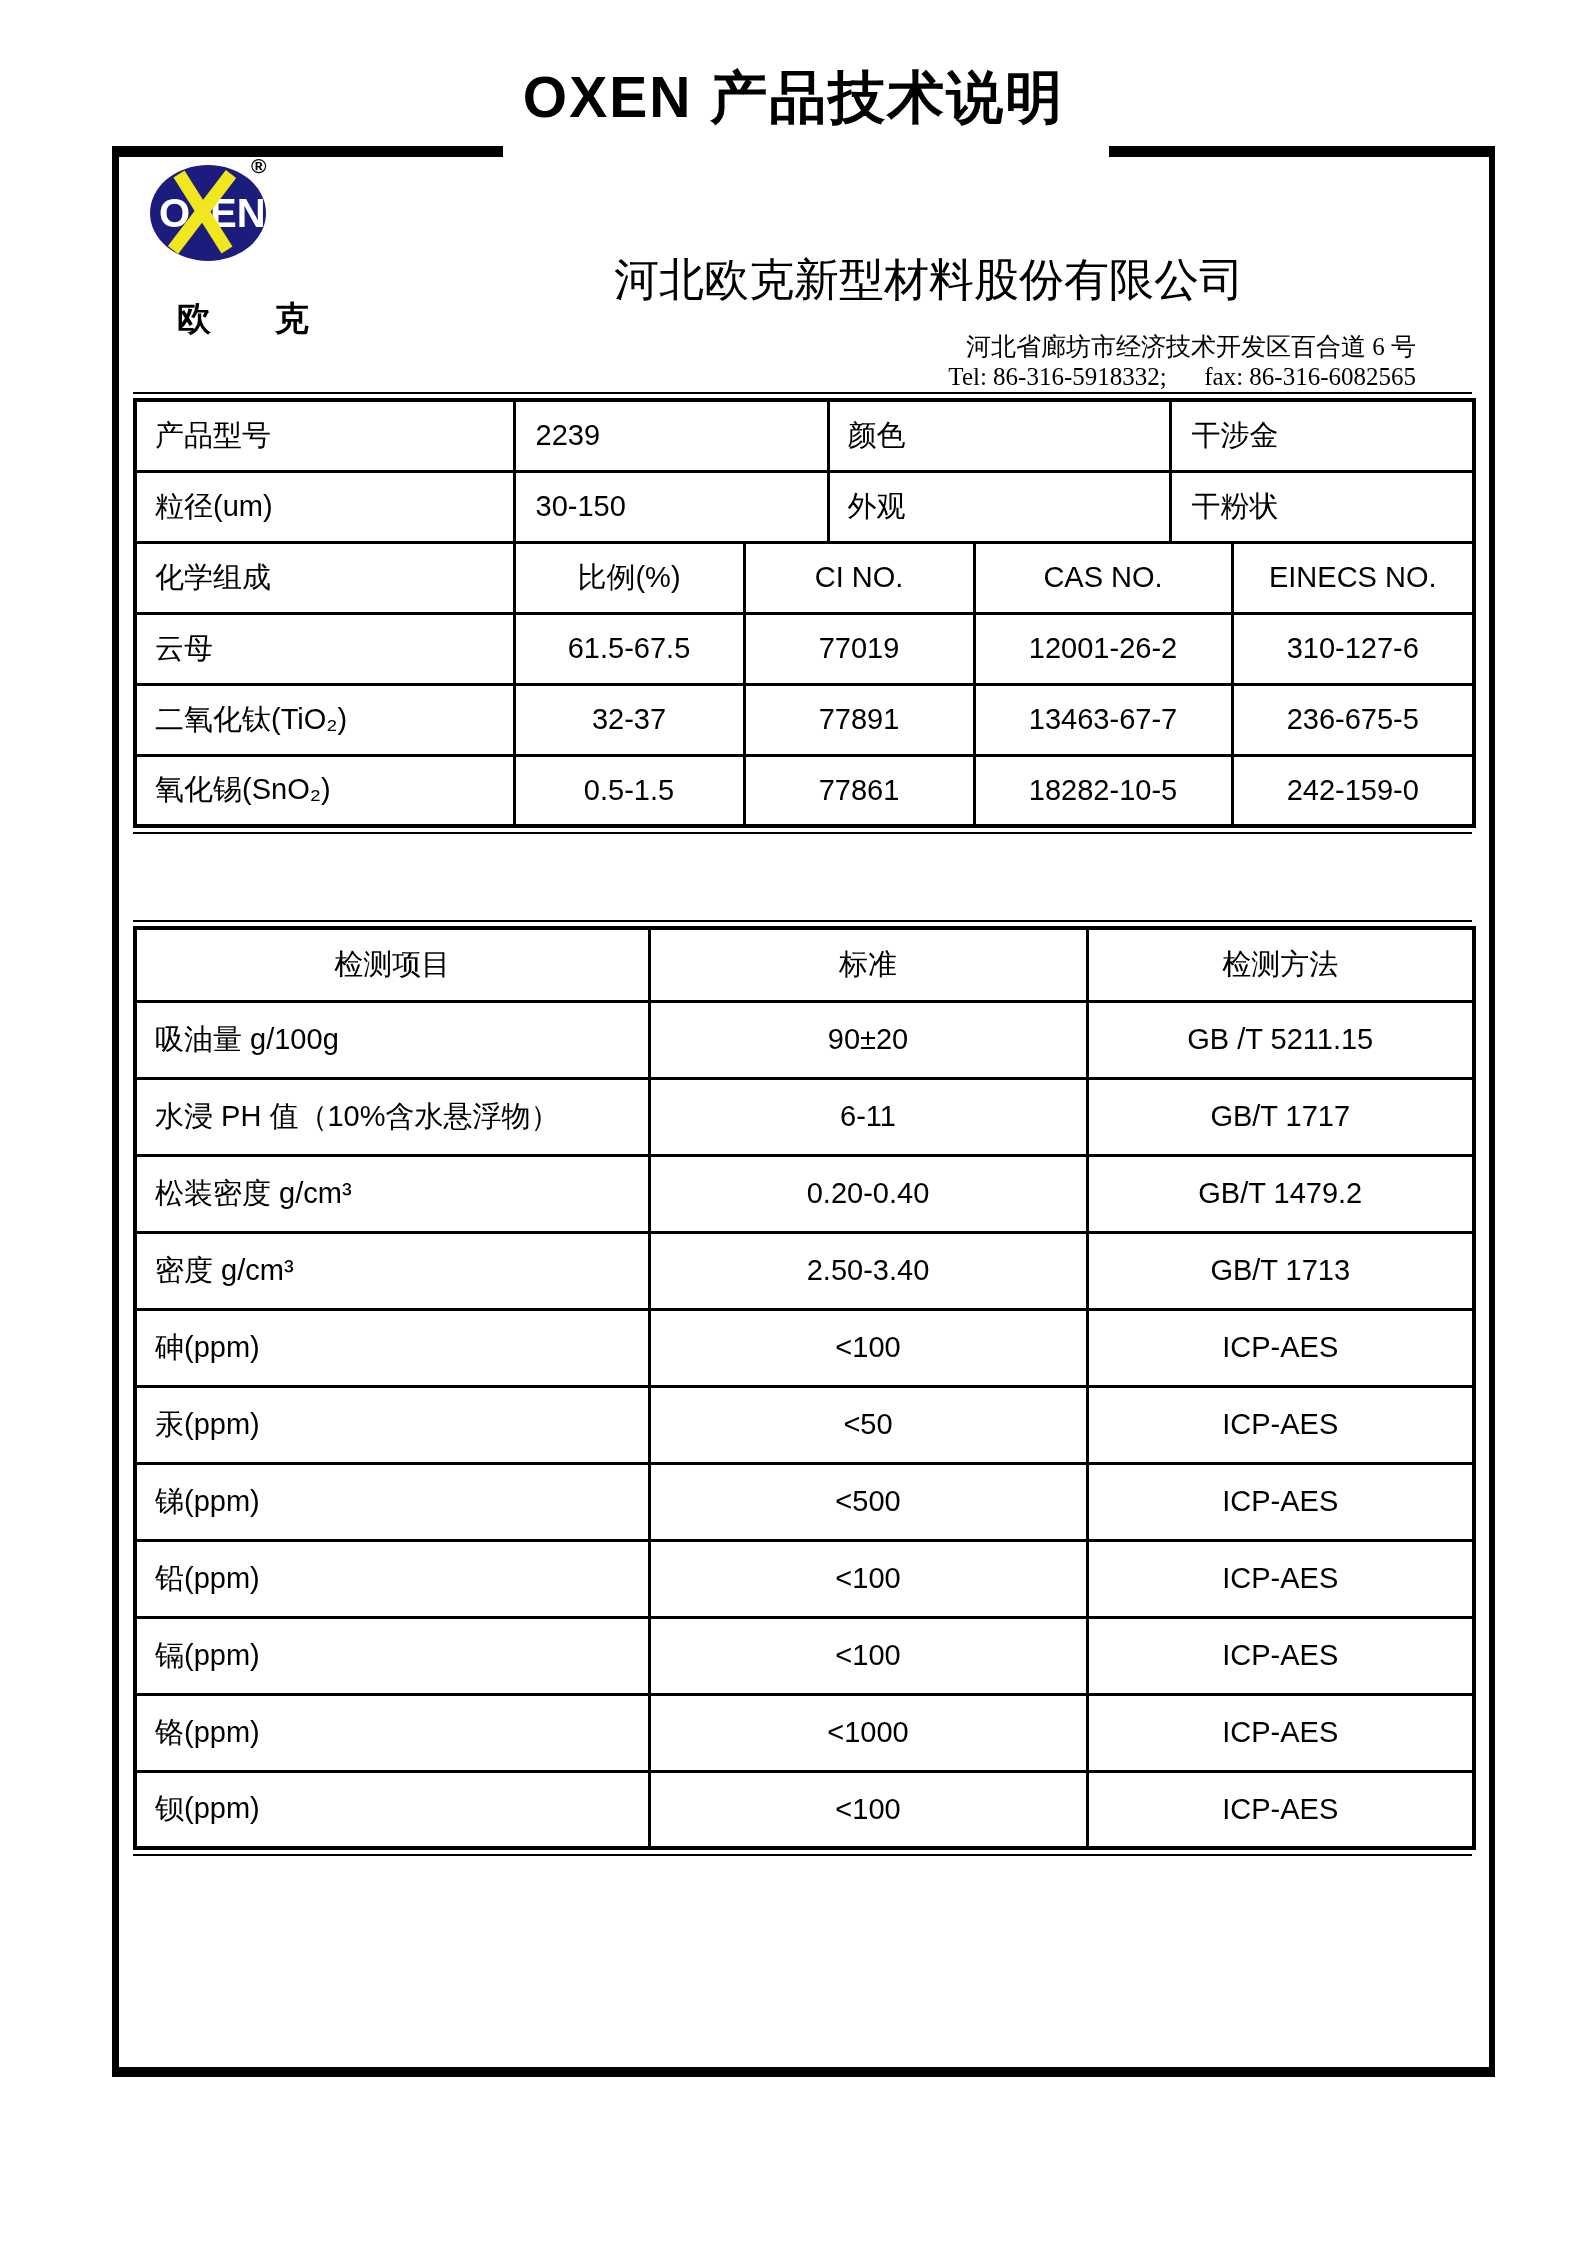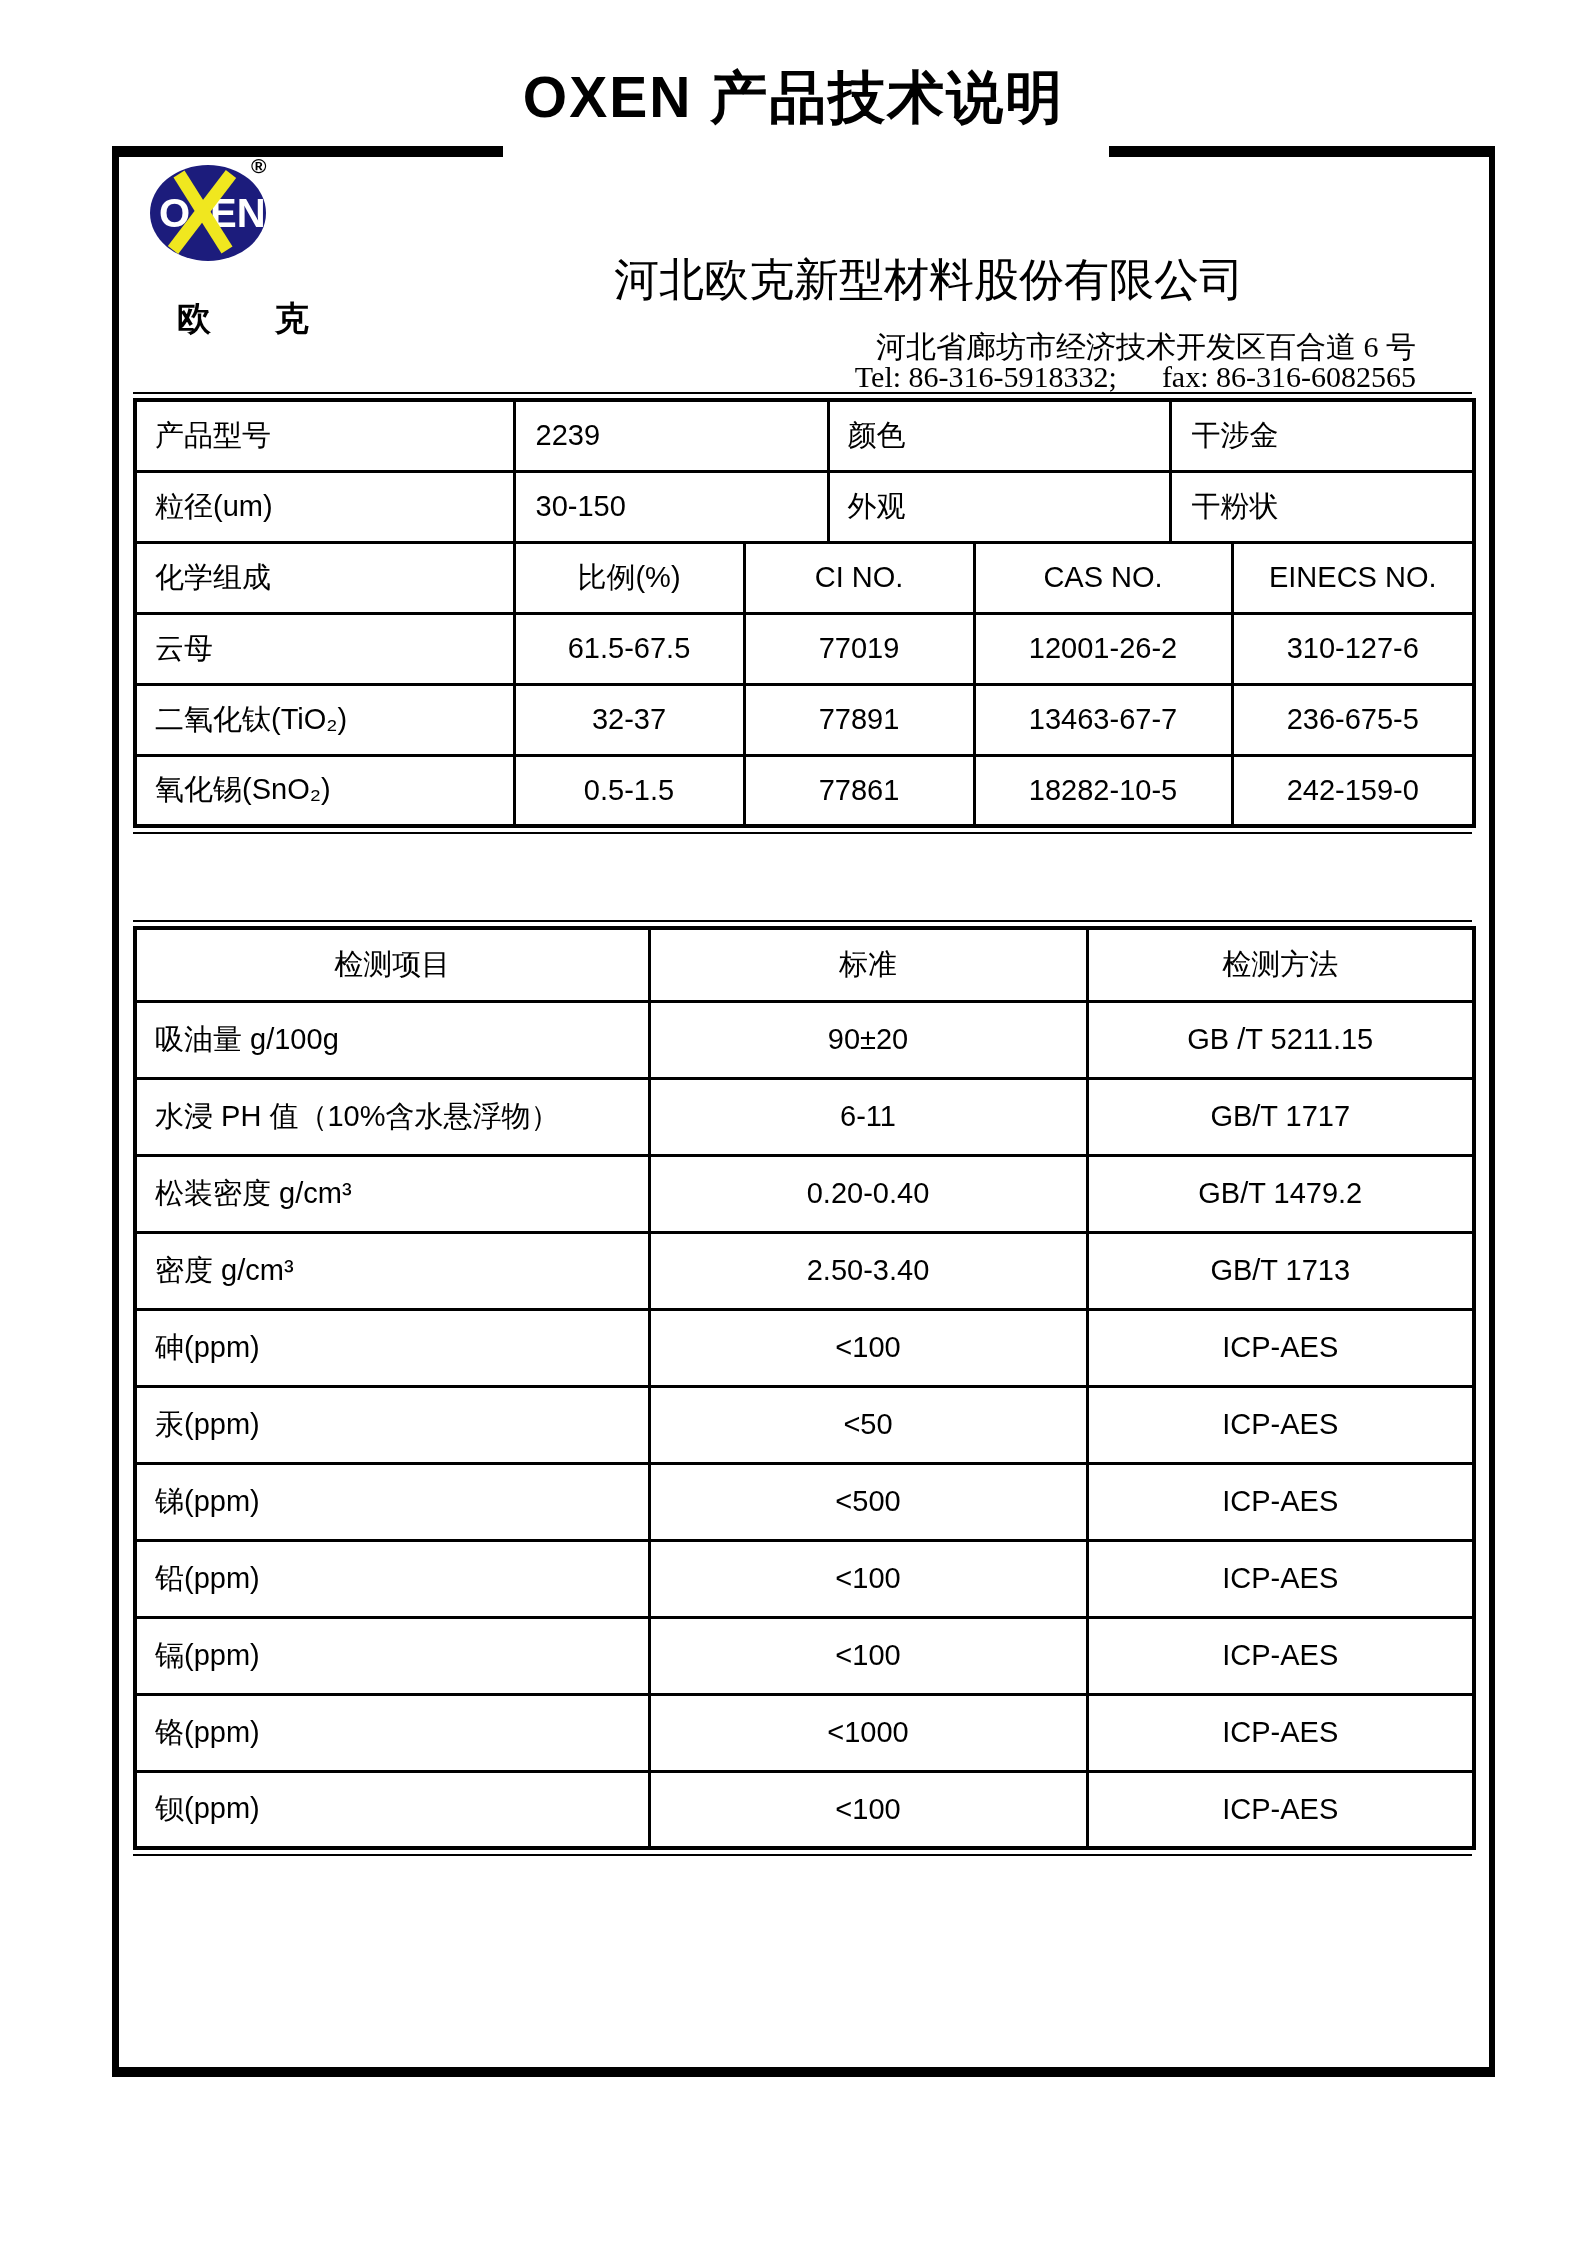--- a/index.html
+++ b/index.html
@@ -20,21 +20,21 @@
   .logo{position:absolute;left:147px;top:162px;width:122px;height:102px;}
   .logo .reg{position:absolute;left:104px;top:-8px;font-size:21px;font-weight:bold;}
   .logo-letters{font-family:"Liberation Sans",sans-serif;font-weight:bold;font-size:40px;}
   .logo-caption{position:absolute;left:142px;top:296px;font-size:34px;font-weight:bold;
                 white-space:pre;letter-spacing:1px;margin-left:35px;}
 
   .company{position:absolute;left:304px;top:253px;width:940px;text-align:right;
            font-size:45px;line-height:1.2;font-family:"Liberation Serif",serif;}
 
   .addr{position:absolute;right:171px;top:332px;text-align:right;
-        font-family:"Liberation Serif",serif;font-size:30px;line-height:30px;}
+        font-family:"Liberation Serif",serif;font-size:25px;line-height:30px;}
   .addr .contact{white-space:pre;}
 
   .twrap{position:absolute;left:133px;width:1339px;box-sizing:border-box;
          border-top:2px solid #000;border-bottom:2px solid #000;padding:4px 0;}
   .t1wrap{top:392px;}
   .t2wrap{top:920px;}
 
   table{border-collapse:collapse;table-layout:fixed;width:1339px;
         border:4px solid #000;}
   td,th{border:3px solid #000;font-size:29px;font-weight:normal;

